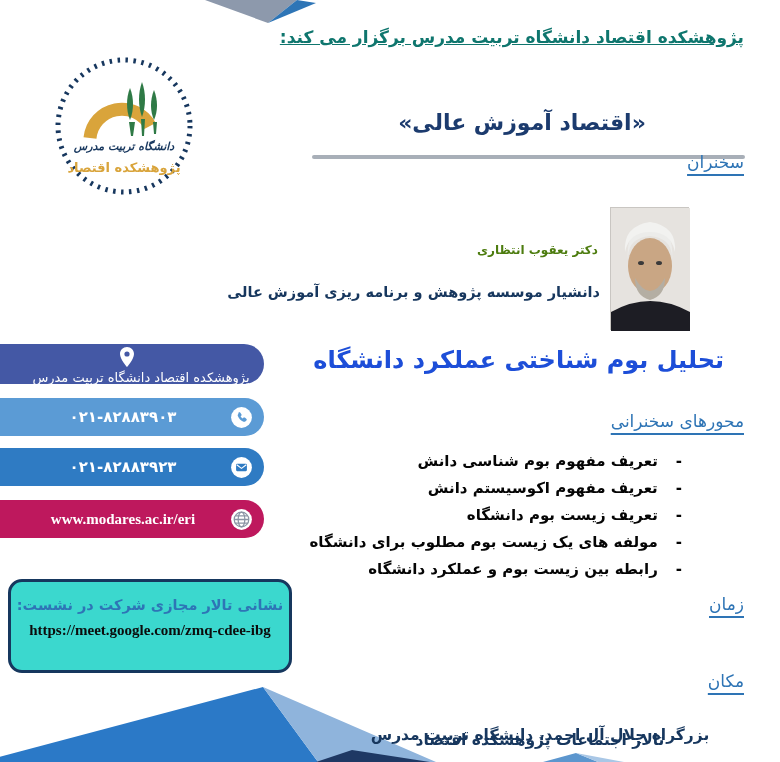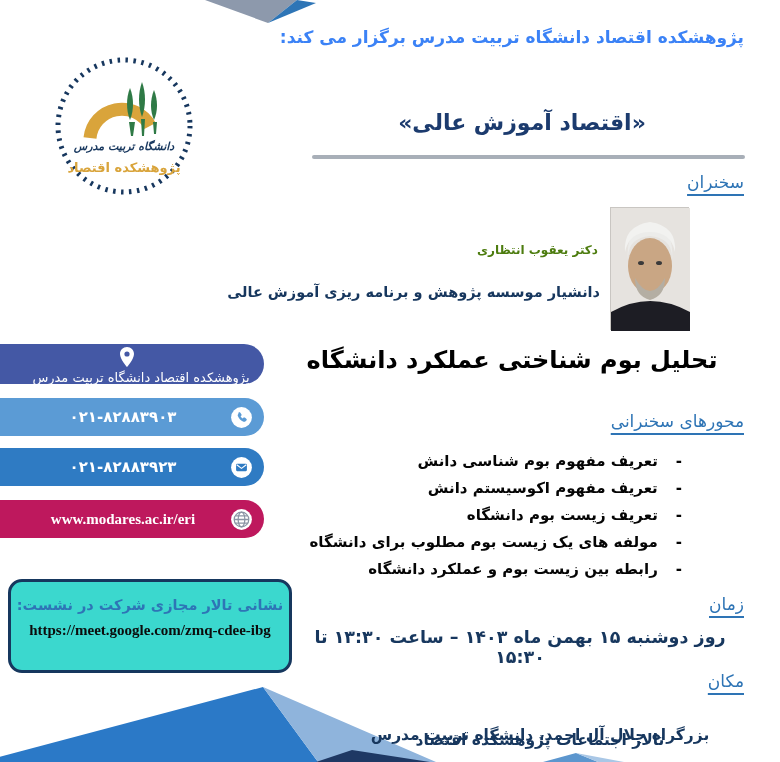--- a/index.html
+++ b/index.html
@@ -7,47 +7,47 @@
   .poster {
     position:relative; width:780px; height:762px; margin:0 auto;
     background:#ffffff; overflow:hidden;
     font-family:"DejaVu Sans","Liberation Sans",sans-serif;
   }
   .deco { position:absolute; inset:0; width:780px; height:762px; z-index:0; pointer-events:none; }
   .content { position:absolute; inset:0; z-index:1; }
 
   
   .org-line { position:absolute; top:27px; right:36px; font-size:17px; font-weight:bold;
-              color:#3b82f6; direction:rtl; }
+              color:#0f766e; direction:rtl;text-decoration:underline; }
   .series-1 { position:absolute; top:66px; left:300px; right:36px; text-align:center;
               font-size:22px; font-weight:bold; color:#1c3b6e; direction:rtl; }
   .series-2 { position:absolute; top:110px; left:300px; right:36px; text-align:center;
               font-size:22px; font-weight:bold; color:#1c3b6e; direction:rtl; }
   .separator { position:absolute; top:155px; left:312px; width:433px; height:4px;
                background:#a8afb8; border-radius:2px; }
 
   
   .sec-head { position:absolute; right:36px; font-size:17px; color:#2e74b5; direction:rtl;
               text-decoration:underline; text-underline-offset:6px; text-decoration-thickness:1.5px; }
-  .h-speaker { top:172px;margin-left:35px; }
+  .h-speaker { top:152px;margin-left:35px; }
   .h-topics  { top:411px; }
   .h-time    { top:594px; }
   .h-place   { top:671px; }
 
   
   .photo { position:absolute; top:207px; left:610px; width:79px; height:123px;
            border:1px solid #c9c6c2; background:#e6e3df; }
   .spk-name  { position:absolute; top:243px; right:182px; font-size:12px; font-weight:bold;
                color:#4d7c0f; direction:rtl; }
   .spk-affil { position:absolute; top:284px; right:180px; font-size:14.5px; font-weight:bold;
                color:#17375e; direction:rtl; }
 
   
-  .talk-title { position:absolute; top:346px; left:300px; right:56px; text-align:center;
-                font-size:24px; font-weight:bold; color:#000000; direction:rtl; }
+  .talk-title { position:absolute; top:346px; left:300px; right:56px; 
+                font-size:24px; font-weight:bold; color:#1d4ed8; direction:rtl; }
 
   
   .topics { position:absolute; top:447px; right:98px; direction:rtl; }
   .topic  { display:flex; align-items:center; column-gap:18px; height:27px;
             font-size:15px; font-weight:bold; color:#050505; }
   .topic .dash { font-weight:bold; }
 
   
   .time-value { position:absolute; top:627px; left:300px; right:40px; text-align:center;
                 font-size:17.5px; font-weight:bold; color:#17375e; direction:rtl; }
@@ -162,21 +162,20 @@
         <span class="dash">-</span>
         <span>مولفه های یک زیست بوم مطلوب برای دانشگاه</span>
       </div>
       <div class="topic">
         <span class="dash">-</span>
         <span>رابطه بین زیست بوم و عملکرد دانشگاه</span>
       </div>
     </div>
 
     <div class="sec-head h-time">زمان</div>
-    <div class="time-value">روز دوشنبه ۱۵ بهمن ماه ۱۴۰۳ – ساعت ۱۳:۳۰ تا ۱۵:۳۰</div>
     <div class="sec-head h-place">مکان</div>
     <div class="place-1">بزرگراه جلال آل احمد، دانشگاه تربیت مدرس</div>
     <div class="place-2">تالار اجتماعات پژوهشکده اقتصاد</div>
 
     <div class="pill pill-1" style="background: rgb(68, 88, 165);">
       <span class="pill-icon">
         <svg viewBox="0 0 24 24" width="24" height="24">
           <path d="M12 2C8.1 2 5 5.1 5 9c0 5.2 7 13 7 13s7-7.8 7-13c0-3.9-3.1-7-7-7zm0 9.6A2.6 2.6 0 1 1 12 6.4a2.6 2.6 0 0 1 0 5.2z" fill="#ffffff"></path>
         </svg>
       </span>

